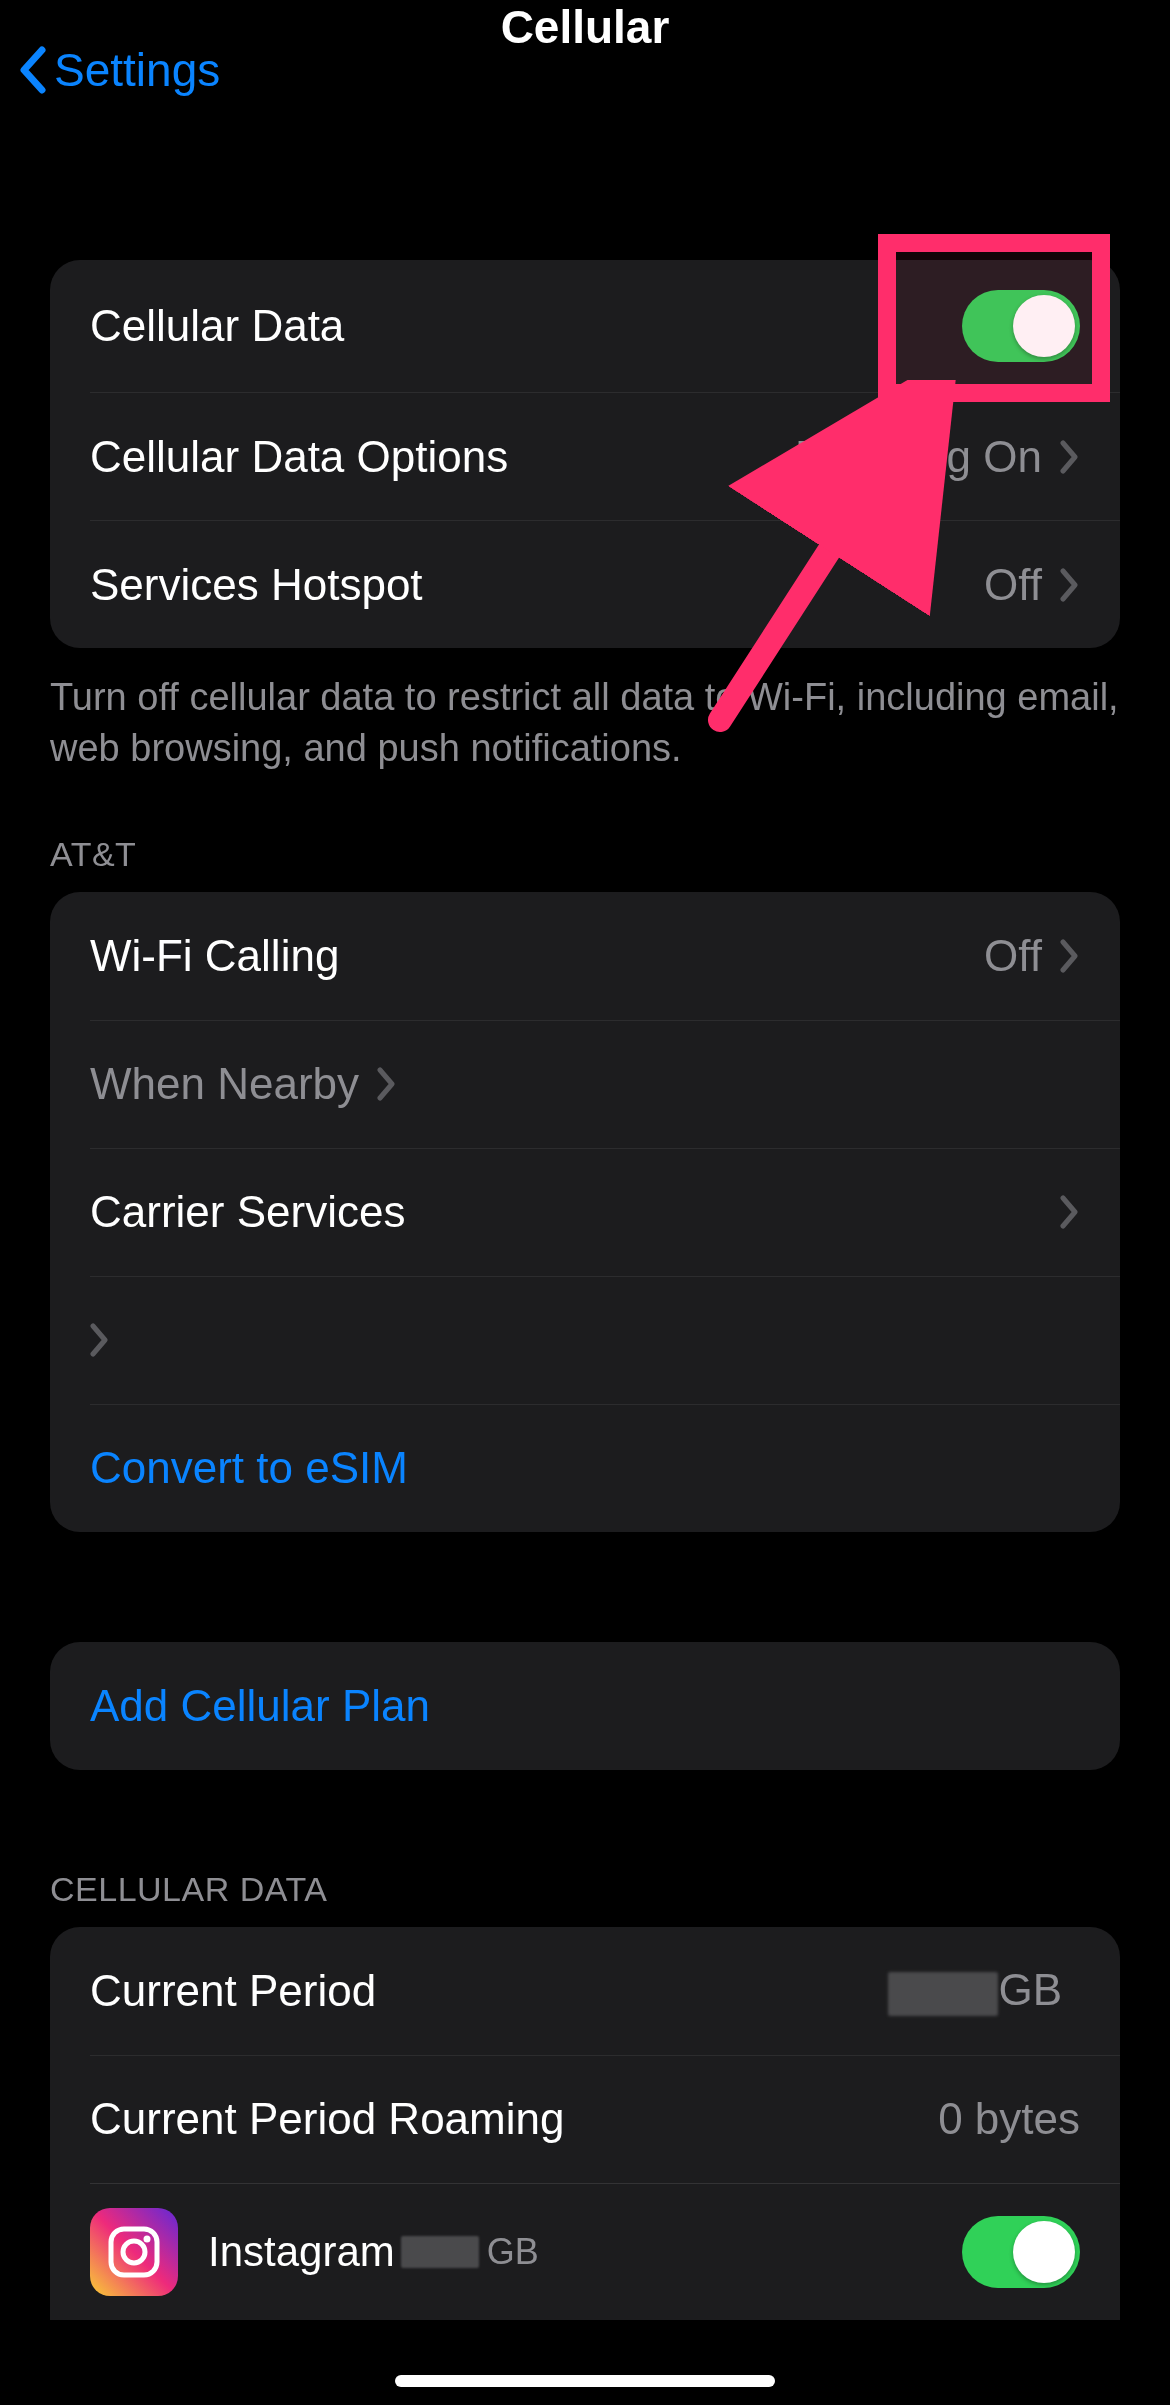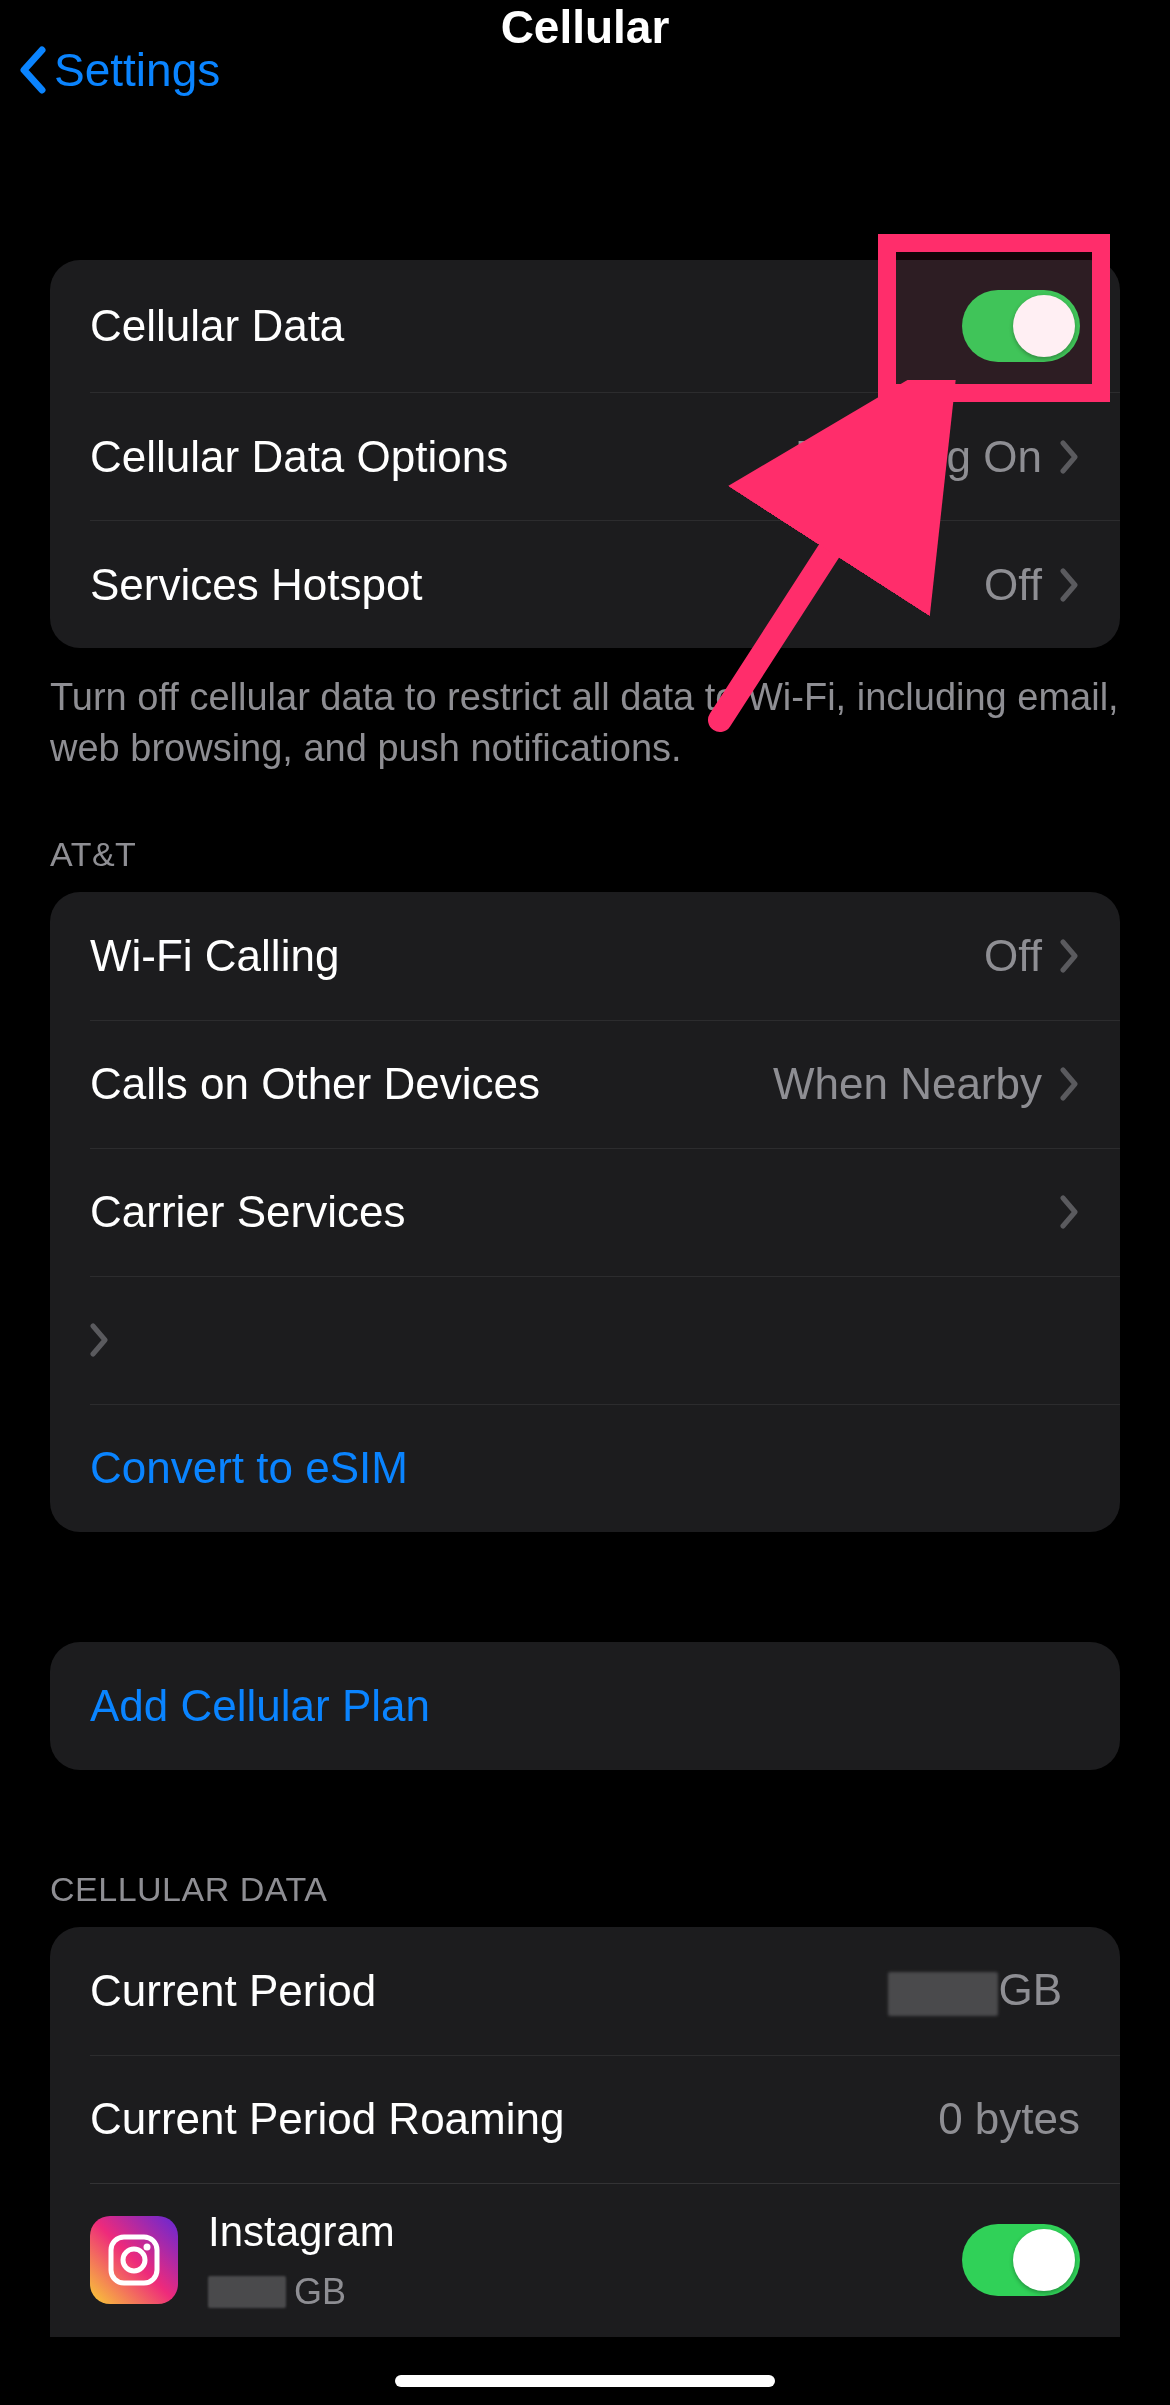--- a/index.html
+++ b/index.html
@@ -119,21 +119,21 @@
   .app-icon {
     width: 88px; height: 88px;
     border-radius: 20px;
     margin-right: 30px;
     flex-shrink: 0;
     display:flex; align-items:center; justify-content:center;
     background: linear-gradient(45deg,#f9ce34 0%,#ee2a7b 50%,#6228d7 100%);
   }
   .app-icon svg { display:block; }
 
-  .app-row .app-text { flex:1; display:flex; flex-direction:column; gap:15px; }
+  .app-row .app-text { flex:1; display:flex; flex-direction:row; gap:6px; }
   .app-row .app-name { font-size: 42px; color:#fff; }
   .app-row .app-sub  { font-size: 36px; color:#8e8e93; display:flex; align-items:center; gap:8px; }
   .app-row .redact   { background:#4a4a4c; width:78px; height:32px; display:inline-block; border-radius:2px; filter: blur(1px); }
 
   .value .redact-lg {
     display:inline-block; width:110px; height:44px; background:#4a4a4c; vertical-align:middle;
     filter: blur(1.5px); border-radius:2px;
   }
 
   
@@ -209,21 +209,20 @@
       <span class="label">Wi-Fi Calling</span>
       <span class="value">Off</span>
       <span class="chevron">
           <svg width="20" height="34" viewBox="0 0 20 34">
             <polyline points="3,3 15,17 3,31" fill="none" stroke="#5a5a5e" stroke-width="5" stroke-linecap="round" stroke-linejoin="round"></polyline>
           </svg>
         </span>
     </div>
 
     <div class="row row-inner-border">
-      <span class="label">Calls on Other Devices</span>
       <span class="value">When Nearby</span>
       <span class="chevron">
           <svg width="20" height="34" viewBox="0 0 20 34">
             <polyline points="3,3 15,17 3,31" fill="none" stroke="#5a5a5e" stroke-width="5" stroke-linecap="round" stroke-linejoin="round"></polyline>
           </svg>
         </span>
     </div>
 
     <div class="row row-inner-border">
       <span class="label">Carrier Services</span>

